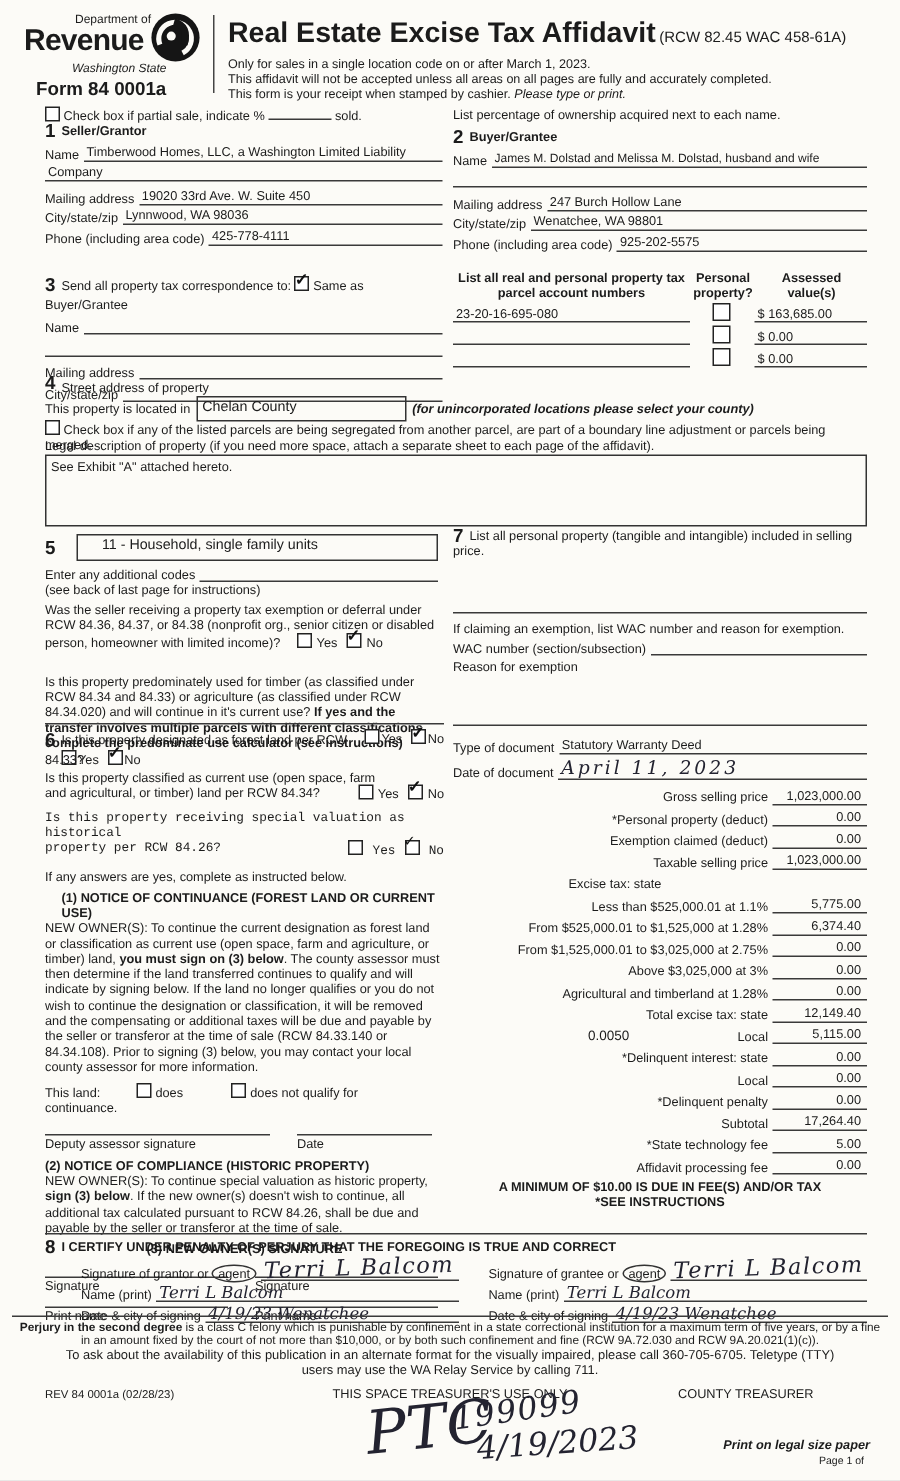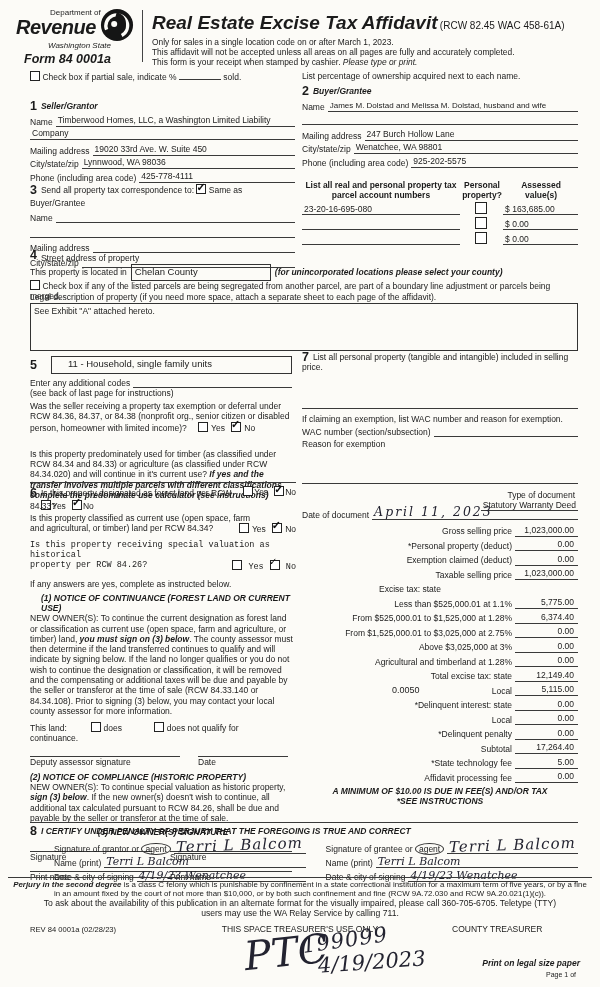--- a/index.html
+++ b/index.html
@@ -1,19 +1,19 @@
 <!DOCTYPE html>
 <html><head>
 <meta charset="utf-8">
 <style>
   html,body{margin:0;padding:0;background:#d9d9d9;}
   .page{position:relative;width:600px;height:987px;background:#fcfbf7;color:#1b1b1b;
         font-family:"Liberation Sans",sans-serif;font-size:8.5px;line-height:1.2;overflow:hidden;}
   .abs{position:absolute;}
-  .b{font-weight:bold;font-style:italic;}
+  .b{font-weight:bold;}
   .i{font-style:italic;}
   .secnum{font-weight:bold;font-size:12.5px;margin-right:4px;vertical-align:-1px;}
   .fld{display:flex;align-items:flex-end;}
   .fld .lab{white-space:nowrap;padding-right:3px;}
   .fline{flex:1;border-bottom:1px solid #3a3a3a;white-space:nowrap;padding:0 2px;min-height:10px;line-height:11px;}
   .cb{display:inline-block;width:8px;height:8px;border:1px solid #222;background:#fff;position:relative;vertical-align:-1px;}
   .cb.checked::after{content:"✓";position:absolute;left:-1px;top:-4px;font-size:11px;font-weight:bold;color:#111;}
   .yn{white-space:nowrap;margin-left:5px;}
   .yn .cb{margin-left:6px;margin-right:1px;}
   .mrow{display:flex;align-items:flex-end;height:14.5px;}
@@ -59,21 +59,21 @@
   </div>
 
   <div class="abs" style="left:30px;top:71px;width:262px;">
     <span class="cb"></span>
     <span>Check box if partial sale, indicate %</span>
     <span style="display:inline-block;width:42px;border-bottom:1px solid #3a3a3a;"></span>
     <span>sold.</span>
   </div>
   <div class="abs" style="left:302px;top:71px;">List percentage of ownership acquired next to each name.</div>
 
-  <div class="abs" style="left:30px;top:99px;width:265px;">
+  <div class="abs" style="left:30px;top:80px;width:265px;">
     <div><span class="secnum">1</span><span class="b">Seller/Grantor</span></div>
     <div class="fld" style="height:13px;">
         <span class="lab">Name</span>
         <span class="fline">Timberwood Homes, LLC, a Washington Limited Liability</span>
       </div>
     <div class="fld" style="height:13px;">
         <span class="fline">Company</span>
       </div>
     <div class="fld" style="height:16px;">
         <span class="lab">Mailing address</span>
@@ -244,21 +244,21 @@
       <div style="width:122px;border-top:1px solid #3a3a3a;margin-left:18px;">Signature</div>
     </div>
     <div style="display:flex;margin-top:8px;">
       <div style="width:122px;border-top:1px solid #3a3a3a;">Print name</div>
       <div style="width:122px;border-top:1px solid #3a3a3a;margin-left:18px;">Print name</div>
     </div>
   </div>
 
   <div class="hline" style="left:302px;top:483px;width:276px;"></div>
   <div class="abs" style="left:302px;top:490px;width:276px;">
-    <div class="fld" style="height:13px;flex-direction:column;">
+    <div class="fld" style="height:13px;">
         <span class="lab">Type of document</span>
         <span class="fline">Statutory Warranty Deed</span>
       </div>
     <div class="fld" style="height:17px;">
         <span class="lab">Date of document</span>
         <span class="fline hw" style="font-size:12.5px;letter-spacing:2px;line-height:14px;">April 11, 2023</span>
       </div>
 
     <div style="margin-top:2px;">
       <div class="mrow">

